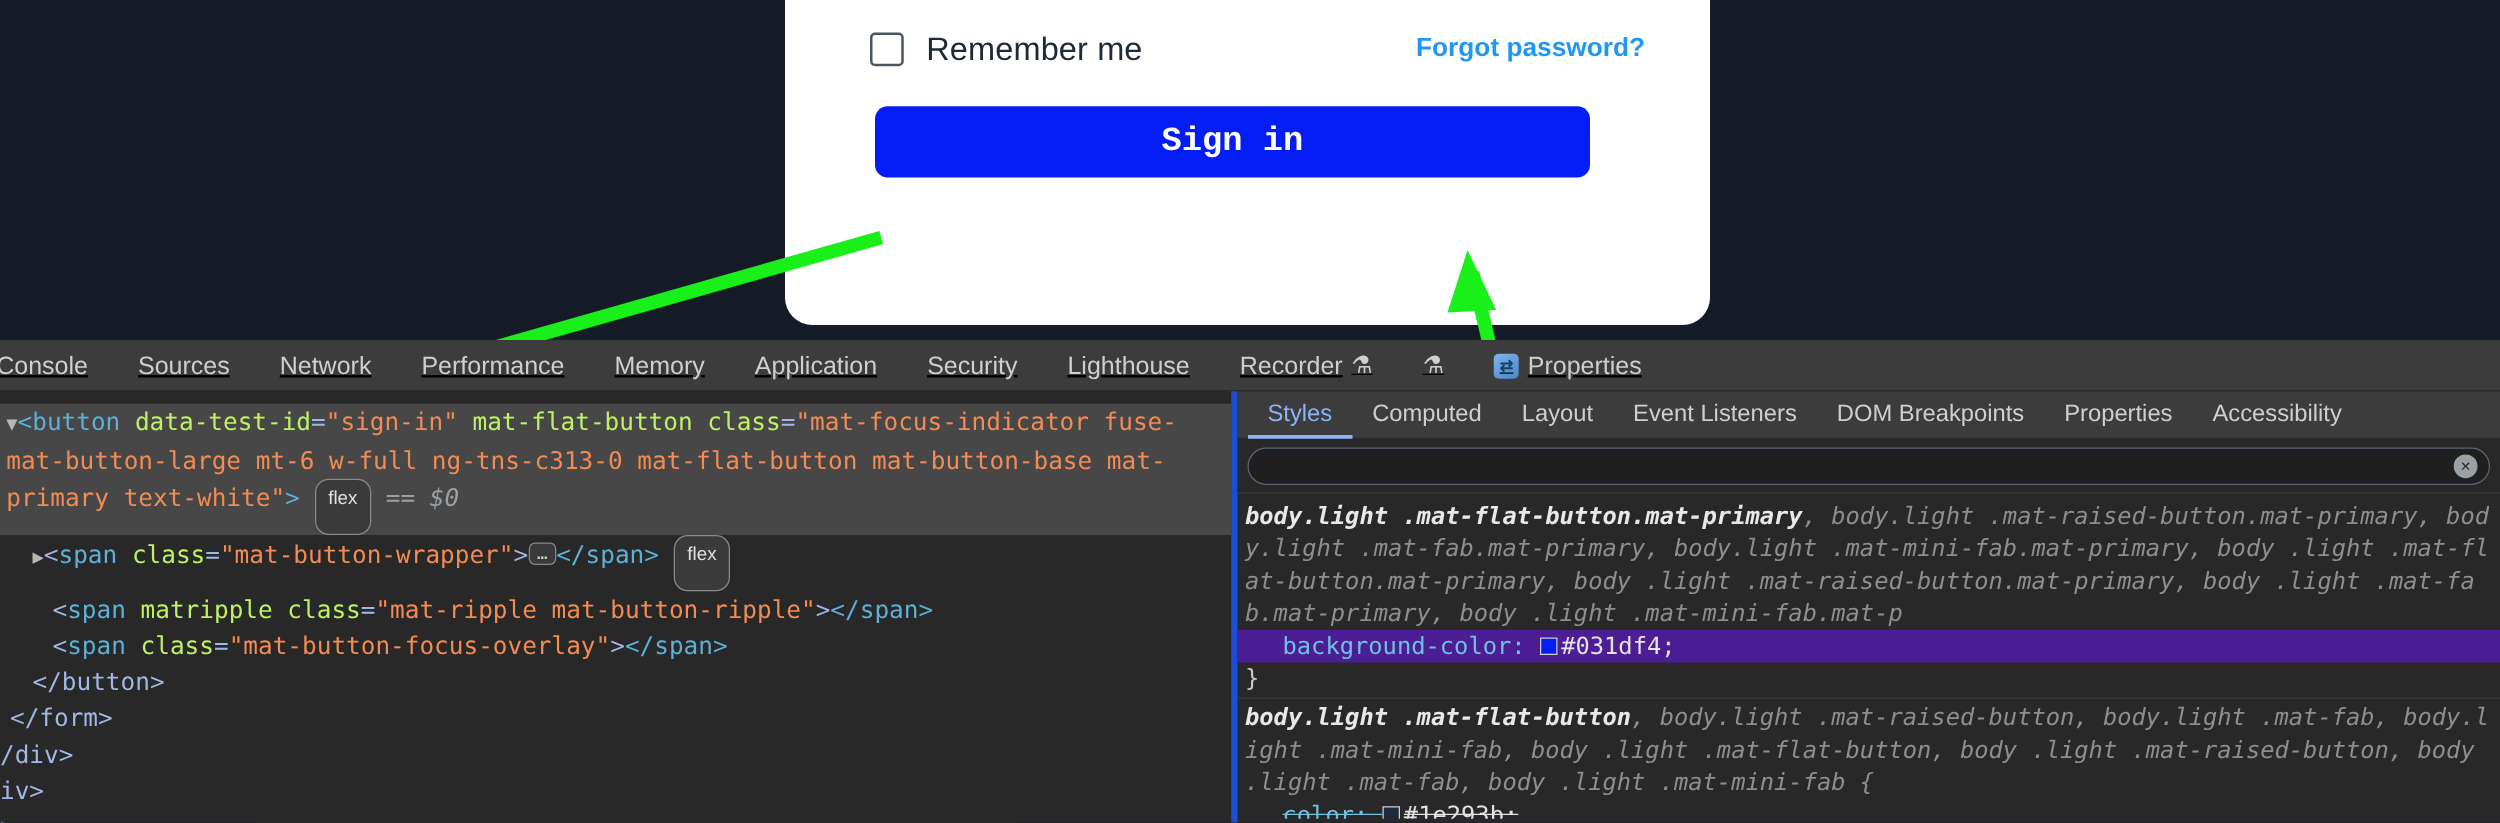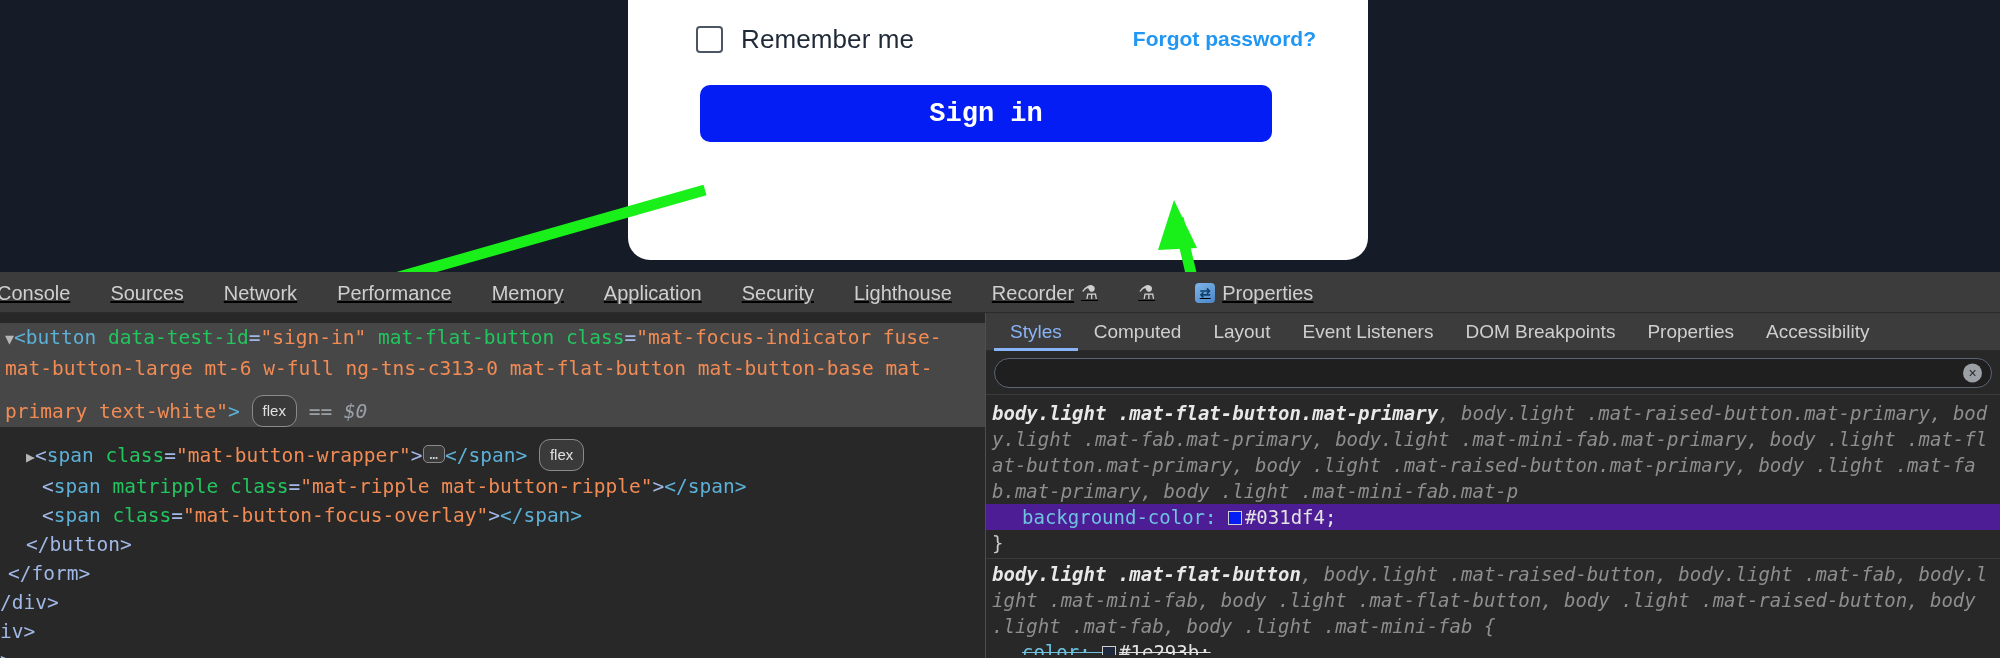--- a/index.html
+++ b/index.html
@@ -111,54 +111,53 @@
     line-height: 29px;
     color: #a1b7e5;
     padding-top: 10px;
   }
   .dom-line { white-space: pre; padding-left: 2px; }
   .dom-line.sel {
     background: #474747;
     border-left: 3px solid transparent;
   }
   .tok-tag   { color: #5db0d7; }
-  .tok-attr  { color: #22c55e; }
+  .tok-attr  { color: #bef264; }
   .tok-val   { color: #f28b54; }
   .tok-punct { color: #a1b7e5; }
   .tok-arrow { color: #b6b6b6; font-size: 15px; }
   .badge-flex {
     display: inline-block;
     border: 1px solid #8a8a8a;
     border-radius: 11px;
-    padding: 0px 10px 1px;
+    padding: 0px 10px 14px;
     font-size: 15px;
     color: #e0e0e0;
     background: #3a3a3a;
     vertical-align: 2px;
     font-family: "Liberation Sans", sans-serif;
-    margin-top: 12px;
   }
   .badge-dots {
     display: inline-block;
     border: 1px solid #8a8a8a;
     border-radius: 5px;
     padding: 0 6px;
     font-size: 14px;
     color: #d0d0d0;
     background: #3a3a3a;
     vertical-align: 3px;
     line-height: 16px;
   }
   .eq-dollar { color: #9aa0a6; font-style: italic; }
 
   
   .styles-pane {
     width: 1015px; height: 346px;
     background: #282828;
-    border-left: 1px solid #1d4ed8;
+    border-left: 5px solid #1d4ed8;
     position: relative;
     overflow: hidden;
   }
   .st-tabs {
     display: flex; align-items: center;
     height: 38px;
     background: #3c3c3c;
     border-bottom: 1px solid #2b2b2b;
     padding-left: 8px;
   }

